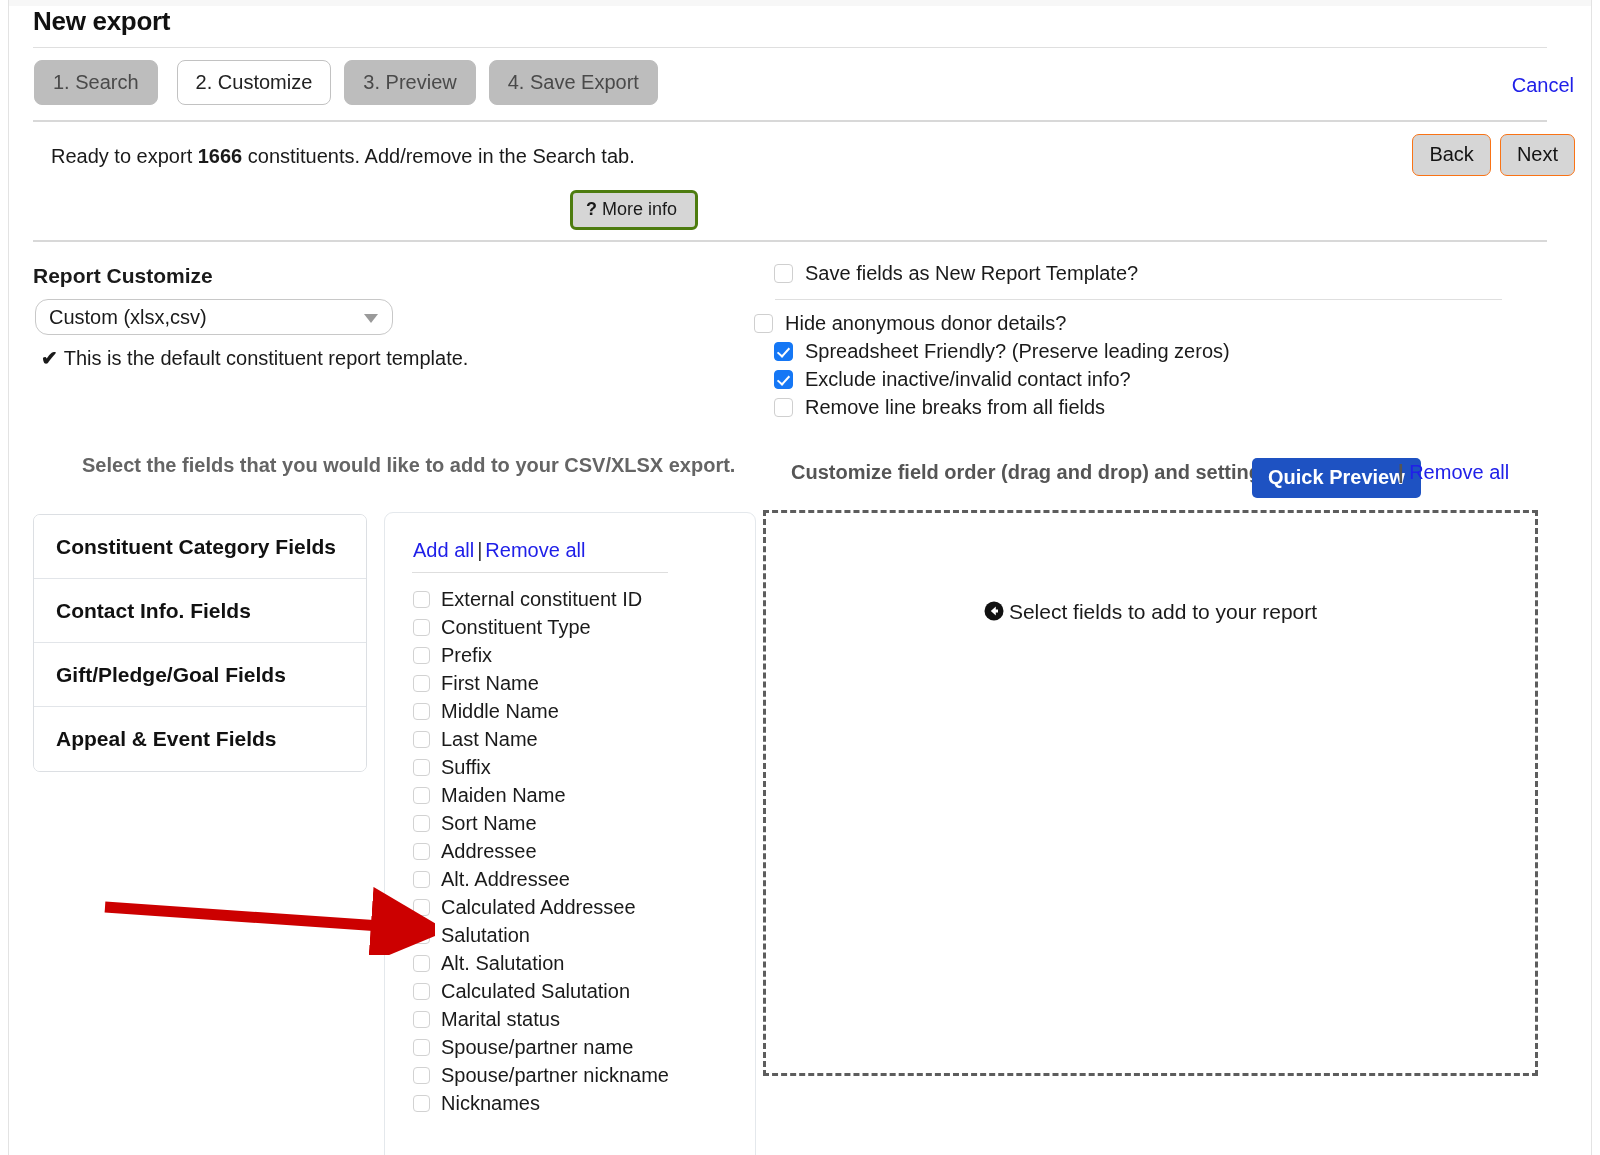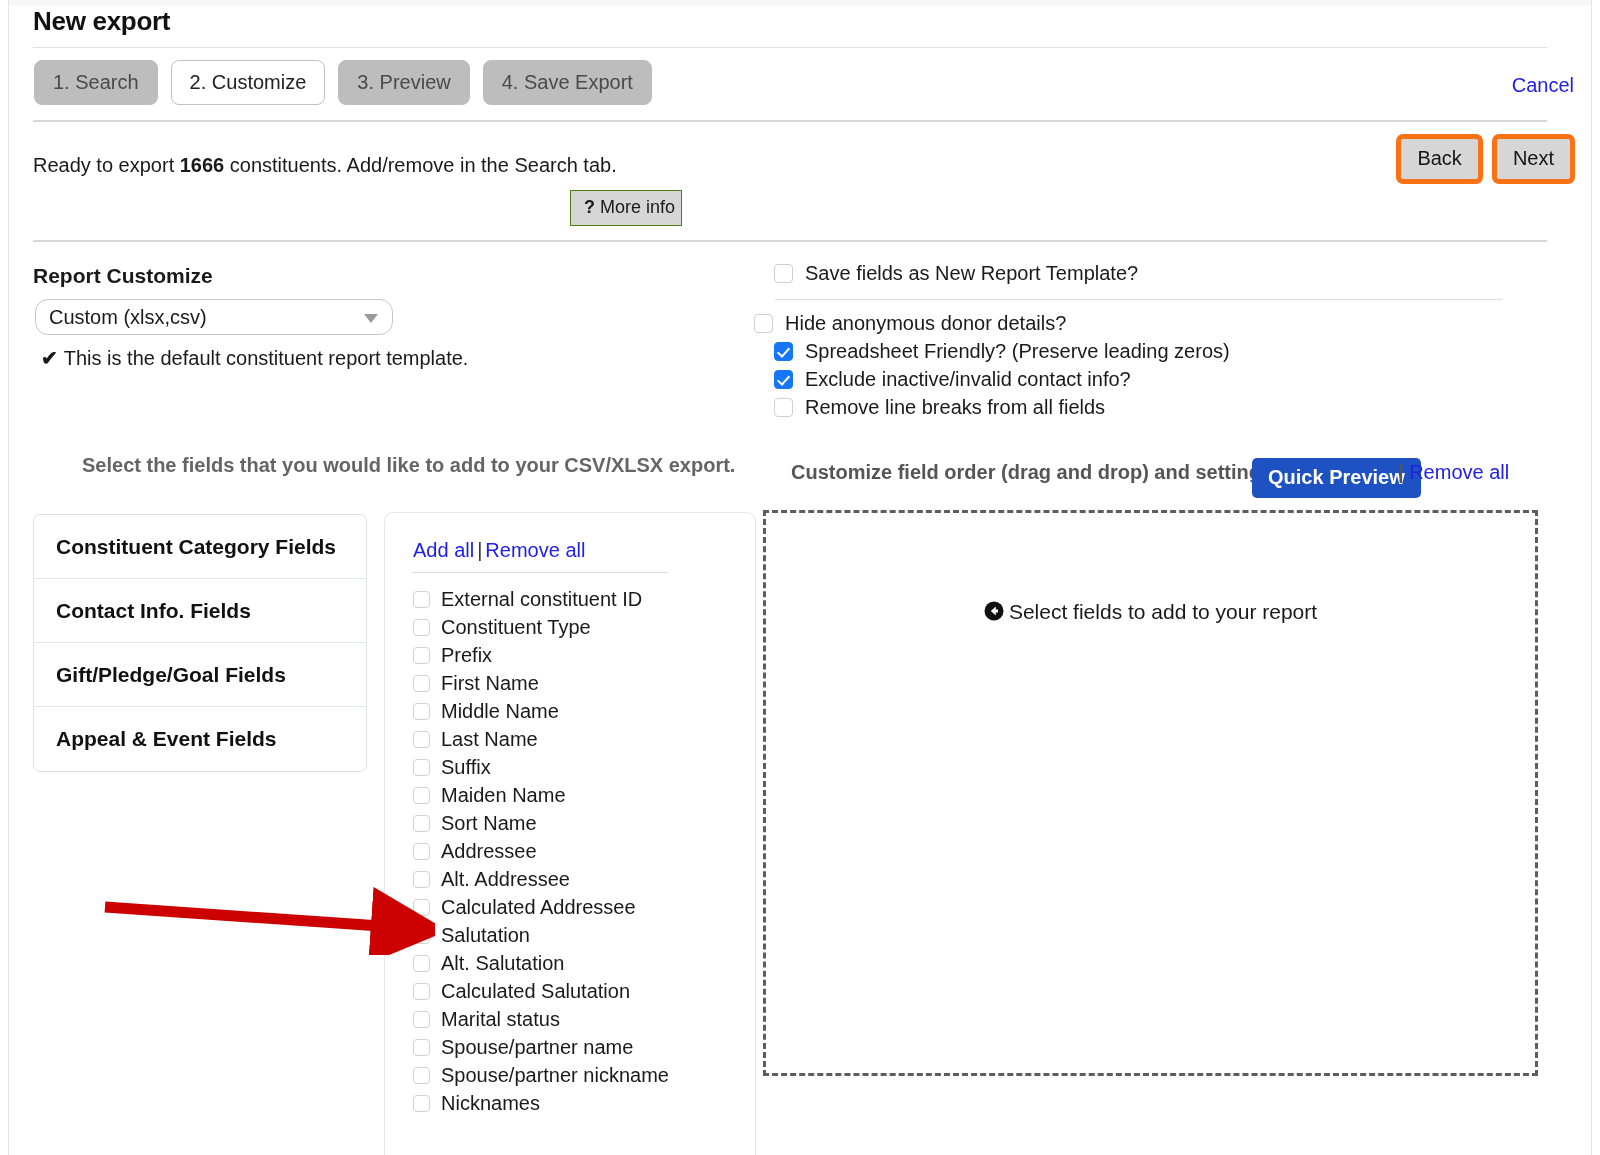--- a/index.html
+++ b/index.html
@@ -57,20 +57,21 @@
     color: #4a4a4a;
     border: 1px solid #bdbdbd;
     line-height: 1.1;
     cursor: pointer;
     white-space: nowrap;
   }
   .tab.active {
     background: #ffffff;
     color: #222;
     border: 1px solid #c2c2c2;
+    margin-left: 6px;
   }
 
   .cancel-link {
     position: absolute;
     right: 26px; top: 74px;
     font-size: 20px;
     color: #2020e8;
     cursor: pointer;
   }
 
@@ -82,38 +83,38 @@
     color: #1a1a1a;
     white-space: nowrap;
   }
   .info-line b { font-weight: bold; }
 
   .more-info-btn {
     position: absolute;
     left: 570px; top: 190px;
     font-size: 18px;
     background: #d6d6d6;
-    border: 1px solid #4d7c0f;
-    border-radius: 0;
-    padding: 6px 6px 7px 13px;
+    border: 3px solid #4d7c0f;
+    border-radius: 6px;
+    padding: 6px 18px 7px 13px;
     color: #1a1a1a;
     cursor: pointer;
     font-weight: 500;
   }
   .more-info-btn .q { font-weight: bold; }
 
   .nav-btns {
     position: absolute;
     right: 25px; top: 134px;
     display: flex; gap: 9px;
   }
   .nav-btn {
     font-size: 20px;
     background: #d6d6d6;
-    border: 5px solid #f97316;
+    border: 1px solid #f97316;
     border-radius: 7px;
     padding: 8px 16px 9px 16px;
     color: #141414;
     cursor: pointer;
   }
 
   
   .section-title {
     position: absolute;
     left: 33px; top: 264px;
@@ -335,21 +336,21 @@
     <div class="tab">1. Search</div>
     <div class="tab active">2. Customize</div>
     <div class="tab">3. Preview</div>
     <div class="tab">4. Save Export</div>
   </div>
 
   <div class="cancel-link">Cancel</div>
 
   <div class="hr hr-thick" style="left:33px; top:120px; width:1514px;"></div>
 
-  <div class="info-line" style="top:154px;">
+  <div class="info-line" style="top:145px;margin-left:18px;">
     <span>Ready to export </span><b>1666</b><span> constituents. Add/remove in the Search tab.</span>
   </div>
 
   <div class="more-info-btn">
     <span class="q">?</span>
     <span>More info</span>
   </div>
 
   <div class="nav-btns">
     <div class="nav-btn">Back</div>

